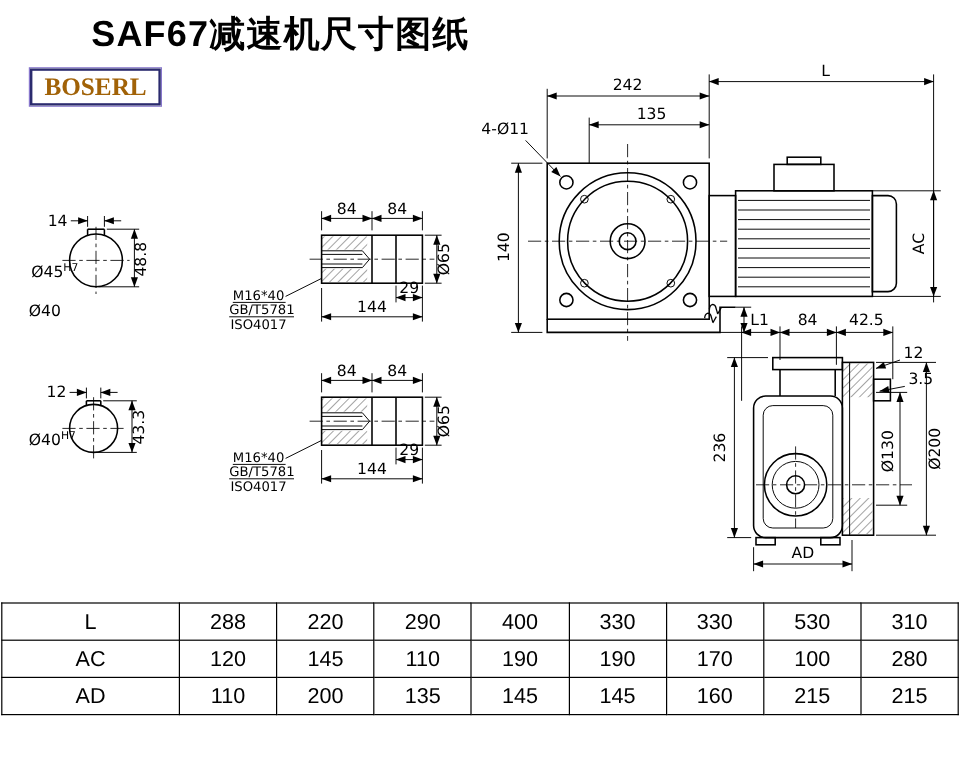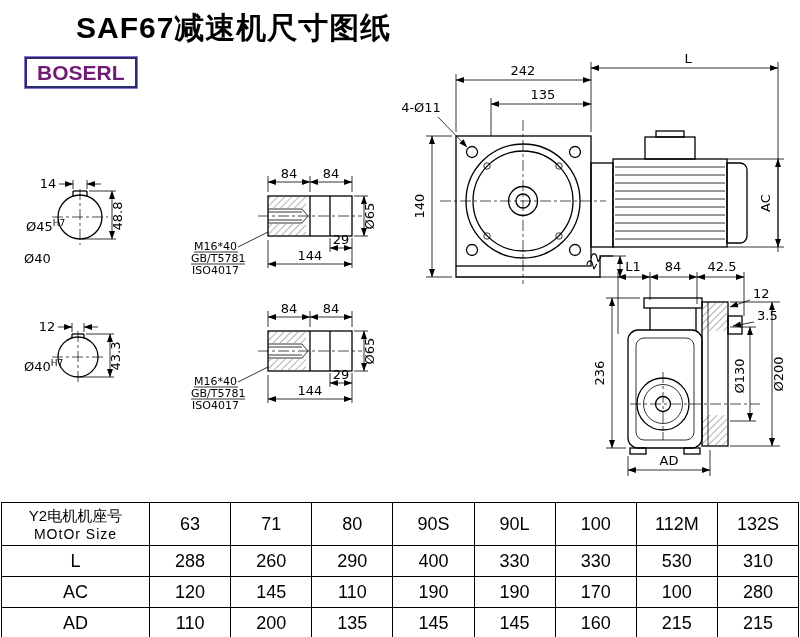--- a/index.html
+++ b/index.html
@@ -1,19 +1,19 @@
 <!DOCTYPE html>
 <html><head>
 <meta charset="utf-8">
 <style>
   html,body{margin:0;padding:0;background:#fff;}
   body{width:800px;height:637px;position:relative;font-family:"Liberation Sans",sans-serif;color:#000;overflow:hidden;}
   .title{position:absolute;left:40px;top:8px;font-size:30px;font-weight:bold;letter-spacing:1px;white-space:nowrap;margin-left:36px;}
   .brand{position:absolute;left:25px;top:57px;border:2px solid #2b2b6e;box-shadow:0 0 0 1px #8877cc;padding:0 10px;
-         font-family:Liberation Sans, sans-serif;font-size:21px;font-weight:bold;color:#701a75;line-height:27px;}
+         font-family:Liberation Serif, serif;font-size:21px;font-weight:bold;color:#a16207;line-height:27px;}
   svg.draw{position:absolute;left:0;top:0;}
   svg .ln{stroke:#000;stroke-width:1.3;fill:none}
   svg .tn{stroke:#000;stroke-width:0.8;fill:none}
   svg .cl{stroke:#000;stroke-width:0.7;fill:none;stroke-dasharray:11 3 3 3}
   svg .ht{fill:url(#hat);stroke:none}
   svg text{font-family:"DejaVu Sans",sans-serif;font-size:13px;fill:#000;text-anchor:middle}
   svg text.lab{text-anchor:start}
   svg text.s{font-size:11px;text-anchor:start}
   .dimtable{position:absolute;left:1px;top:502px;width:798px;border-collapse:collapse;table-layout:fixed;}
   .dimtable td{border:1.5px solid #000;text-align:center;vertical-align:middle;font-size:18px;padding:0;}
@@ -271,38 +271,24 @@
     <text x="669" y="465">AD</text>
   </g>
 </svg>
 
 <table class="dimtable">
   <colgroup>
     <col style="width:148px">
     <col span="8">
   </colgroup>
   <tbody>
-    <tr class="hd">
-      <td>
-        <div class="hcn">Y2电机机座号</div>
-        <div class="hen">MOtOr Size</div>
-      </td>
-      <td>63</td>
-      <td>71</td>
-      <td>80</td>
-      <td>90S</td>
-      <td>90L</td>
-      <td>100</td>
-      <td>112M</td>
-      <td>132S</td>
-    </tr>
     <tr class="vr">
       <td>L</td>
       <td>288</td>
-      <td>260</td>
+      <td>220</td>
       <td>290</td>
       <td>400</td>
       <td>330</td>
       <td>330</td>
       <td>530</td>
       <td>310</td>
     </tr>
     <tr class="vr">
       <td>AC</td>
       <td>120</td>

